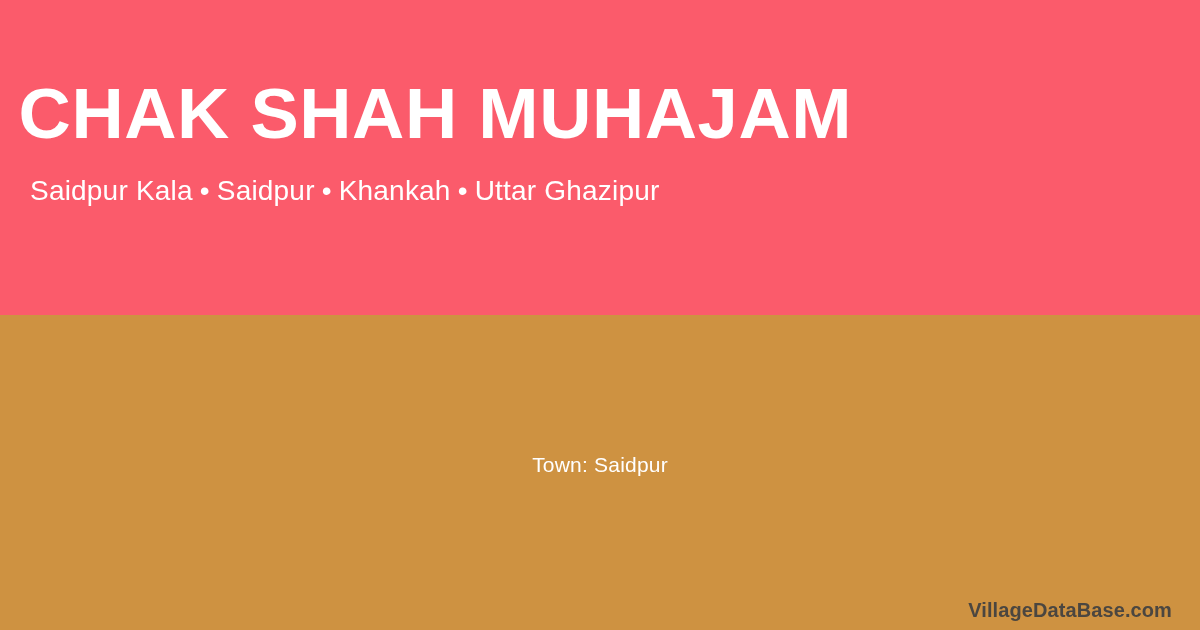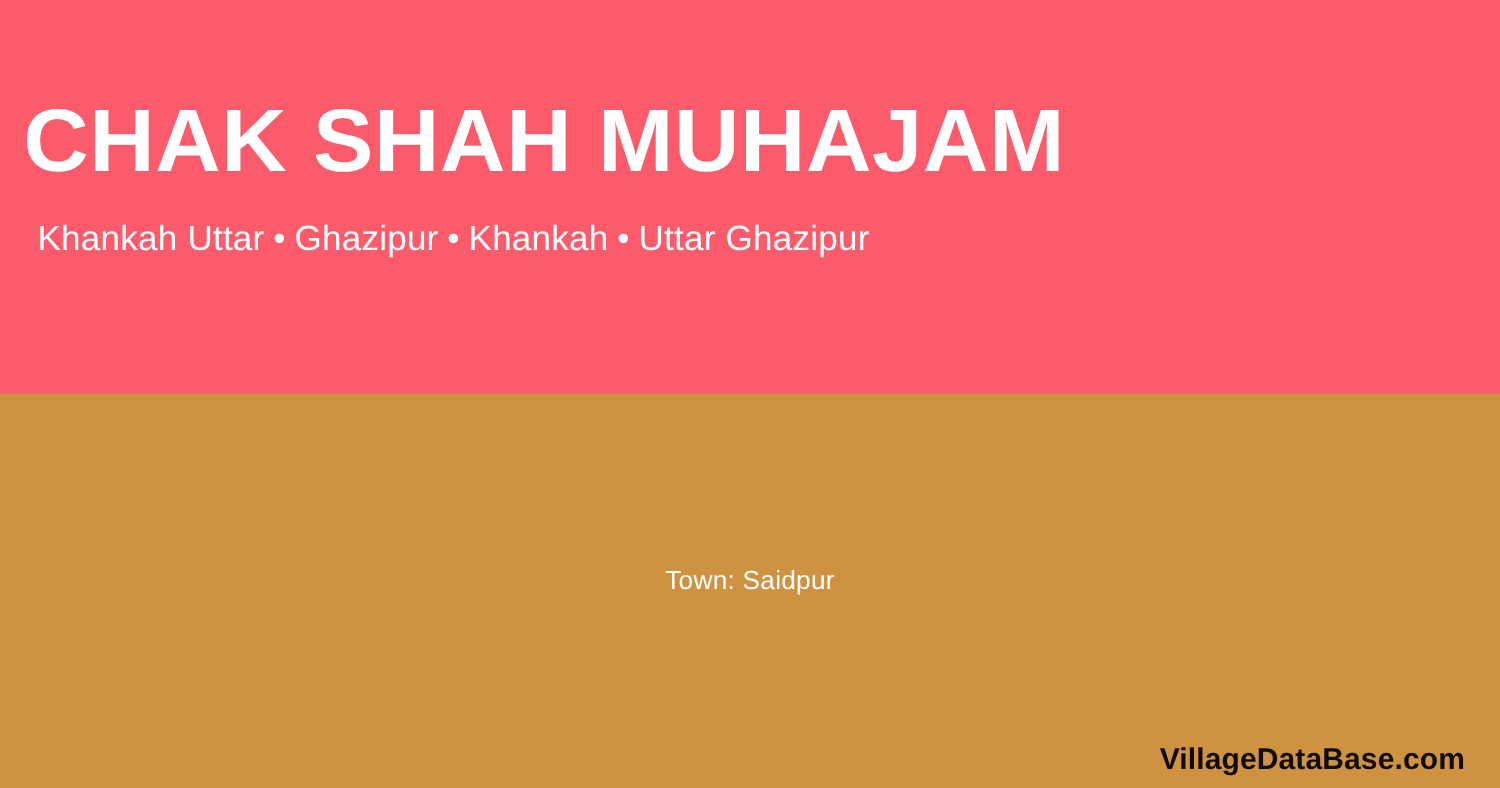--- a/index.html
+++ b/index.html
@@ -104,39 +104,39 @@
     margin: 0;
     transform: translateY(-8px);
   }
 
   
   .watermark {
     position: absolute;
     right: 28px;
     bottom: 8px;
     font-family: "Liberation Sans", "DejaVu Sans", sans-serif;
-    font-size: 24px;
+    font-size: 20px;
     font-weight: 700;
-    color: #000000;
+    color: #404040;
     letter-spacing: 0.1px;
     white-space: nowrap;
     opacity: 0.92;
   }
 </style>
 </head>
 <body>
 
 <div class="card">
 
   <header class="header">
     <div class="header-inner">
       <h1 class="village-title">CHAK SHAH MUHAJAM</h1>
 
       <p class="village-subtitle">
-        <span>Khankah Uttar</span><span class="subtitle-sep">•</span><span>Ghazipur</span><span class="subtitle-sep">•</span><span>Khankah</span><span class="subtitle-sep">•</span><span>Uttar Ghazipur</span>
+        <span>Saidpur Kala</span><span class="subtitle-sep">•</span><span>Saidpur</span><span class="subtitle-sep">•</span><span>Khankah</span><span class="subtitle-sep">•</span><span>Uttar Ghazipur</span>
       </p>
     </div>
   </header>
 
   <section class="body-area">
     <div class="body-center">
       <p class="town-line">Town: Saidpur</p>
     </div>
 
     <div class="watermark">VillageDataBase.com</div>

